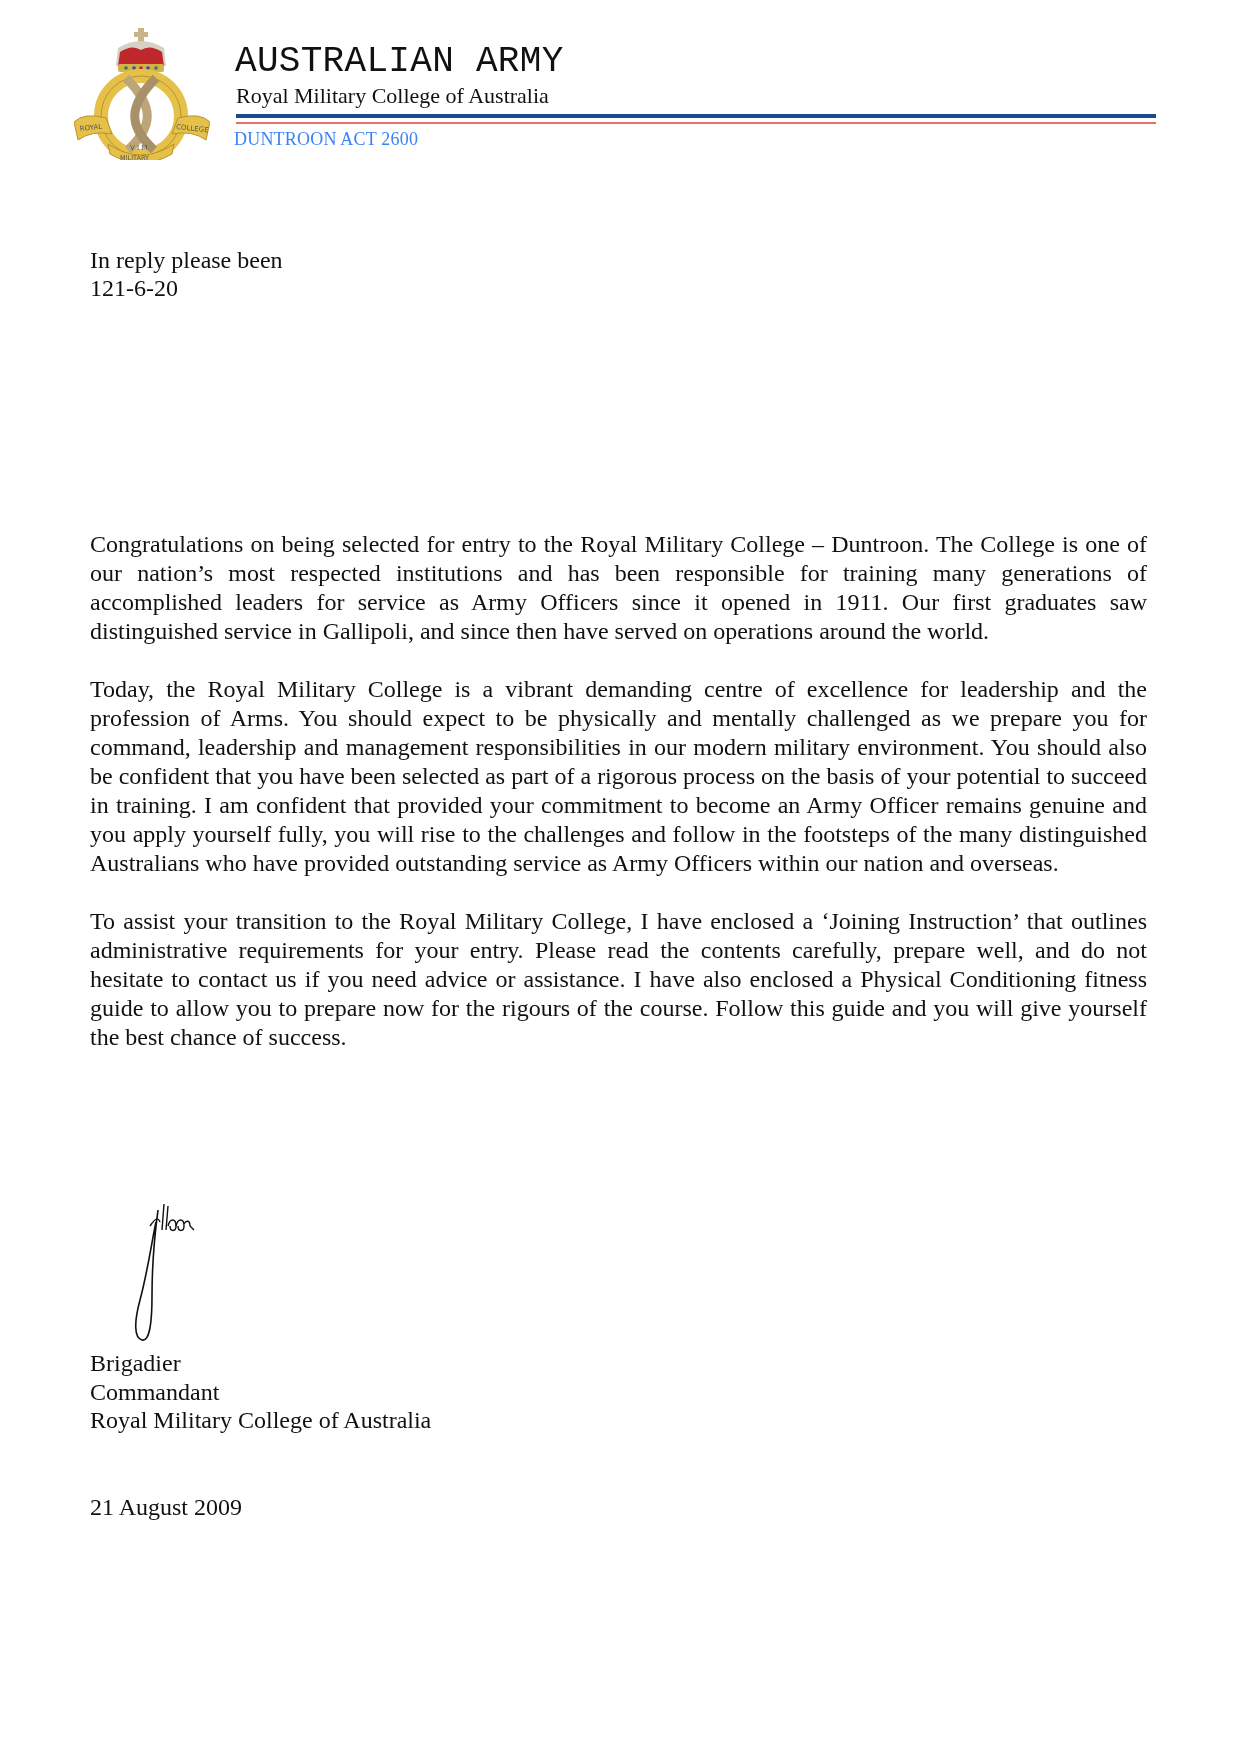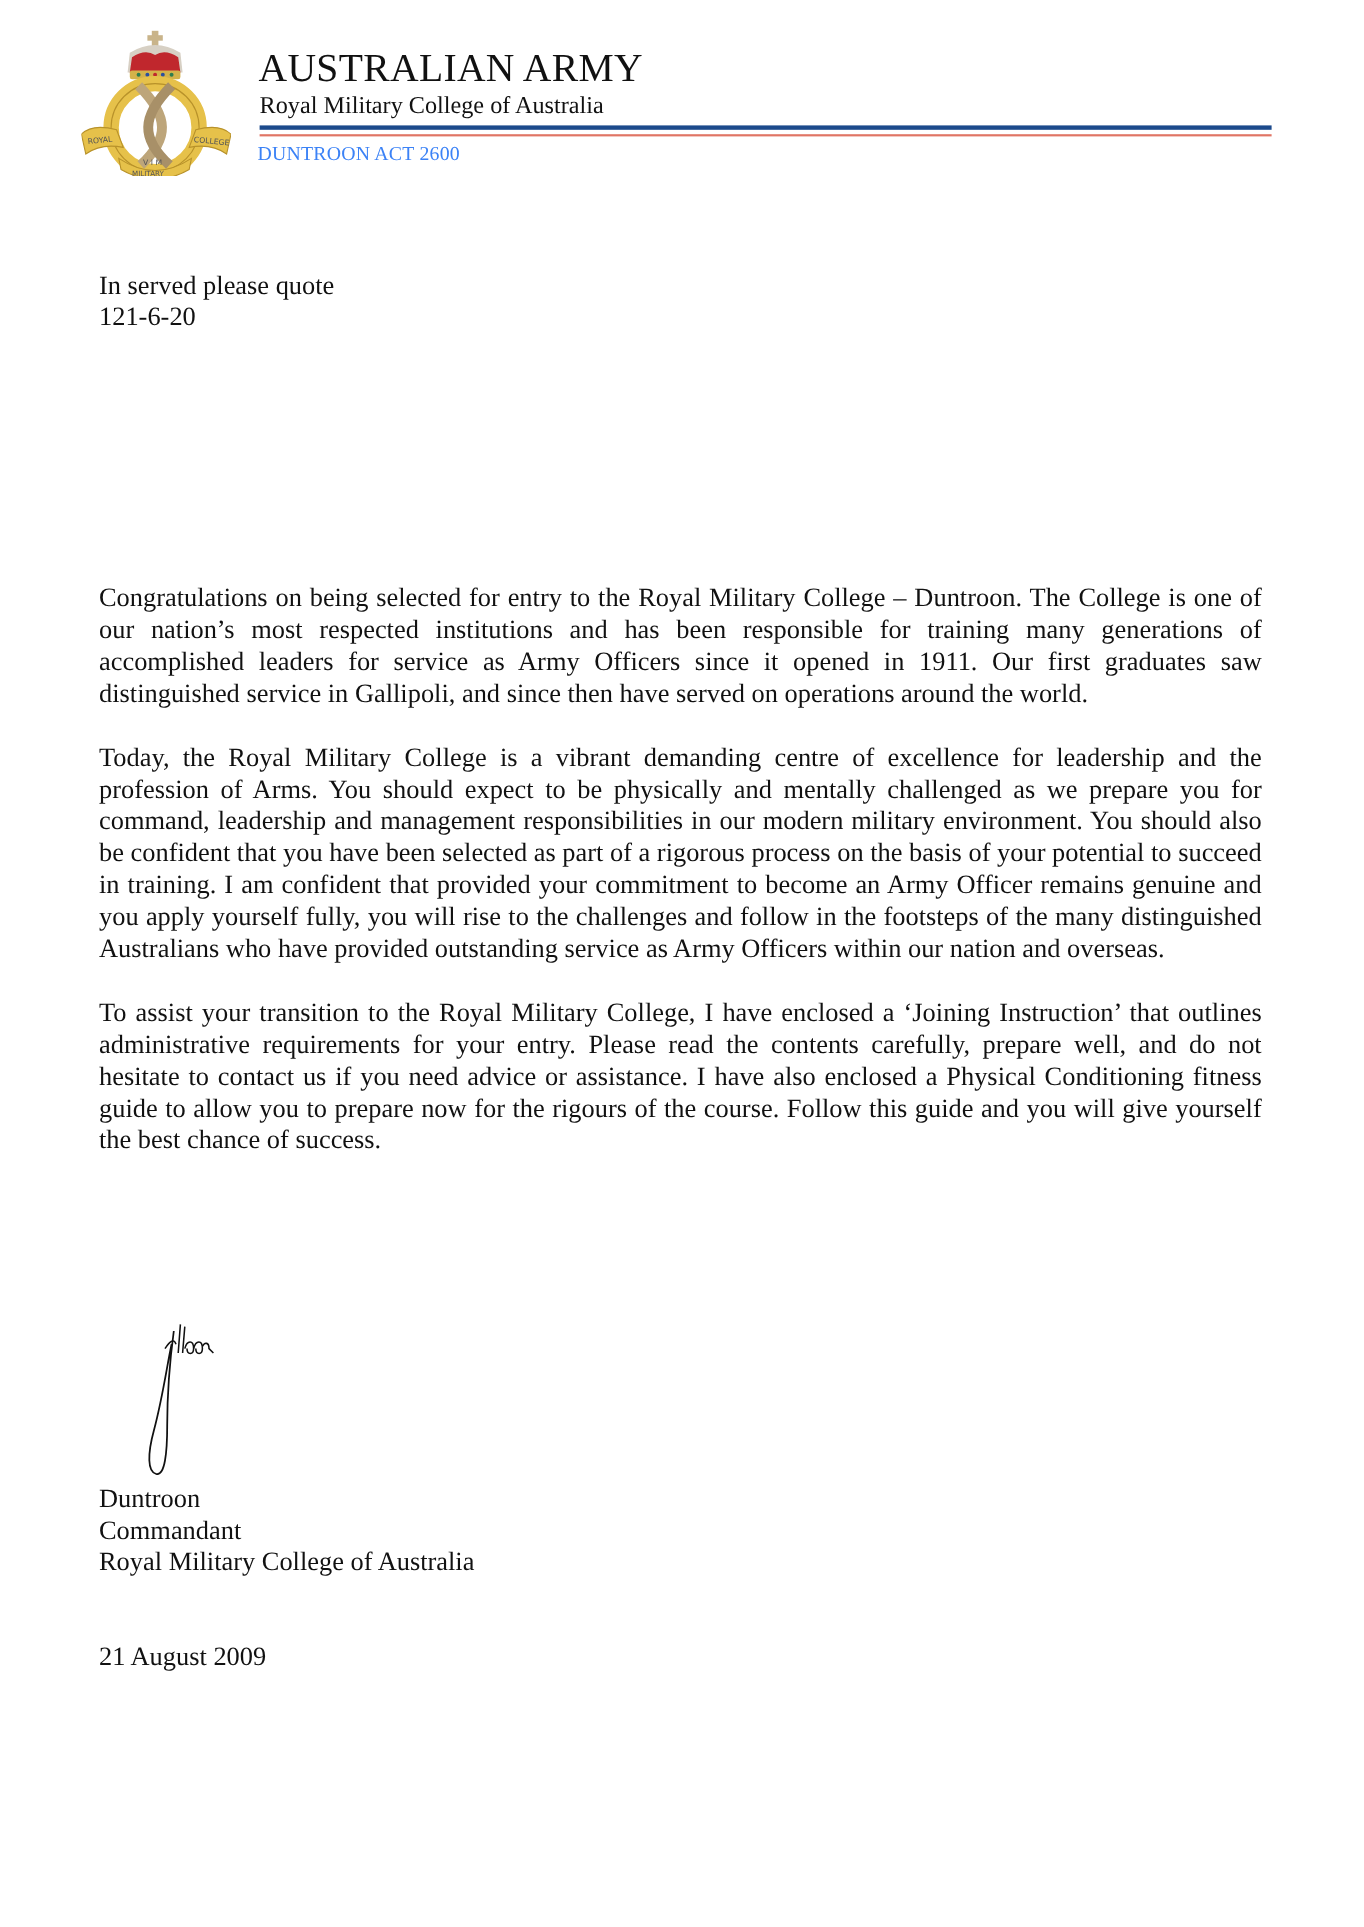--- a/index.html
+++ b/index.html
@@ -1,21 +1,21 @@
 <!DOCTYPE html>
 <html><head>
 <meta charset="utf-8">
 <style>
   html, body { margin: 0; padding: 0; background: #ffffff; }
   body { width: 1240px; height: 1752px; position: relative; overflow: hidden; font-family: "Liberation Serif", "DejaVu Serif", serif; color: #111; }
   .abs { position: absolute; }
 
   
   #logo { left: 74px; top: 26px; width: 136px; height: 134px; }
-  #title { left: 235px; top: 42px; font-size: 36px; line-height: 40px; letter-spacing: 0.3px; color: #111; white-space: nowrap; }
+  #title { left: 235px; top: 42px; font-size: 36px; line-height: 40px; letter-spacing: 0.3px; color: #111; white-space: nowrap; font-family: Liberation Mono, monospace; }
   #subtitle { left: 236px; top: 83px; font-size: 22px; line-height: 26px; color: #111; white-space: nowrap; }
   #rule-blue { left: 236px; top: 114px; width: 920px; height: 4px; background: #1c4a8c; }
   #rule-red { left: 236px; top: 122px; width: 920px; height: 2px; background: #e07565; }
   #address { left: 234px; top: 130px; font-size: 18px; line-height: 18px; letter-spacing: 0.2px; color: #3b82f6; white-space: nowrap; }
 
   
   #reference { left: 90px; top: 246px; font-size: 24px; line-height: 28px; }
 
   
   #body { left: 90px; top: 530px; width: 1057px; font-size: 24px; line-height: 29px; text-align: justify; }
@@ -62,21 +62,21 @@
   </svg>
 </div>
 
 <div class="abs" id="title">AUSTRALIAN ARMY</div>
 <div class="abs" id="subtitle">Royal Military College of Australia</div>
 <div class="abs" id="rule-blue"></div>
 <div class="abs" id="rule-red"></div>
 <div class="abs" id="address">DUNTROON ACT 2600</div>
 
 <div class="abs" id="reference">
-  <div>In served please quote</div>
+  <div>In reply please been</div>
   <div>121-6-20</div>
 </div>
 
 <div class="abs" id="body">
   <p class="last-line-left">Congratulations on being selected for entry to the Royal Military College – Duntroon.  The College is one of our nation’s most respected institutions and has been responsible for training many generations of accomplished leaders for service as Army Officers since it opened in 1911.  Our first graduates saw distinguished service in Gallipoli, and since then have served on operations around the world.</p>
   <p class="last-line-left">Today, the Royal Military College is a vibrant demanding centre of excellence for leadership and the profession of Arms.  You should expect to be physically and mentally challenged as we prepare you for command, leadership and management responsibilities in our modern military environment. You should also be confident that you have been selected as part of a rigorous process on the basis of your potential to succeed in training. I am confident that provided your commitment to become an Army Officer remains genuine and you apply yourself fully, you will rise to the challenges and follow in the footsteps of the many distinguished Australians who have provided outstanding service as Army Officers within our nation and overseas.</p>
   <p class="last-line-left">To assist your transition to the Royal Military College, I have enclosed a ‘Joining Instruction’ that outlines administrative requirements for your entry. Please read the contents carefully, prepare well, and do not hesitate to contact us if you need advice or assistance. I have also enclosed a Physical Conditioning fitness guide to allow you to prepare now for the rigours of the course. Follow this guide and you will give yourself the best chance of success.</p>
 </div>
 
 <div class="abs" id="signature">
@@ -84,18 +84,18 @@
     <path d="M28 22 C24 40 20 70 12 100 C6 122 6 138 14 140 C22 142 24 120 24 96 C24 70 26 40 30 10" fill="none" stroke="#111" stroke-width="1.6"></path>
     <path d="M22 26 C26 20 30 16 32 22" fill="none" stroke="#111" stroke-width="1.4"></path>
     <path d="M34 30 L36 4 M38 30 L40 6" fill="none" stroke="#111" stroke-width="1.4"></path>
     <path d="M40 26 C42 18 48 18 48 26 C48 32 42 32 42 26" fill="none" stroke="#111" stroke-width="1.4"></path>
     <path d="M48 26 C50 18 56 18 56 26 C56 32 50 32 50 26" fill="none" stroke="#111" stroke-width="1.4"></path>
     <path d="M56 24 C58 20 62 20 62 26 L66 30" fill="none" stroke="#111" stroke-width="1.4"></path>
   </svg>
 </div>
 
 <div class="abs" id="signoff">
-  <div>Duntroon</div>
+  <div>Brigadier</div>
   <div>Commandant</div>
   <div>Royal Military College of Australia</div>
 </div>
 
 <div class="abs" id="date">21 August 2009</div>
 
 </body></html>

